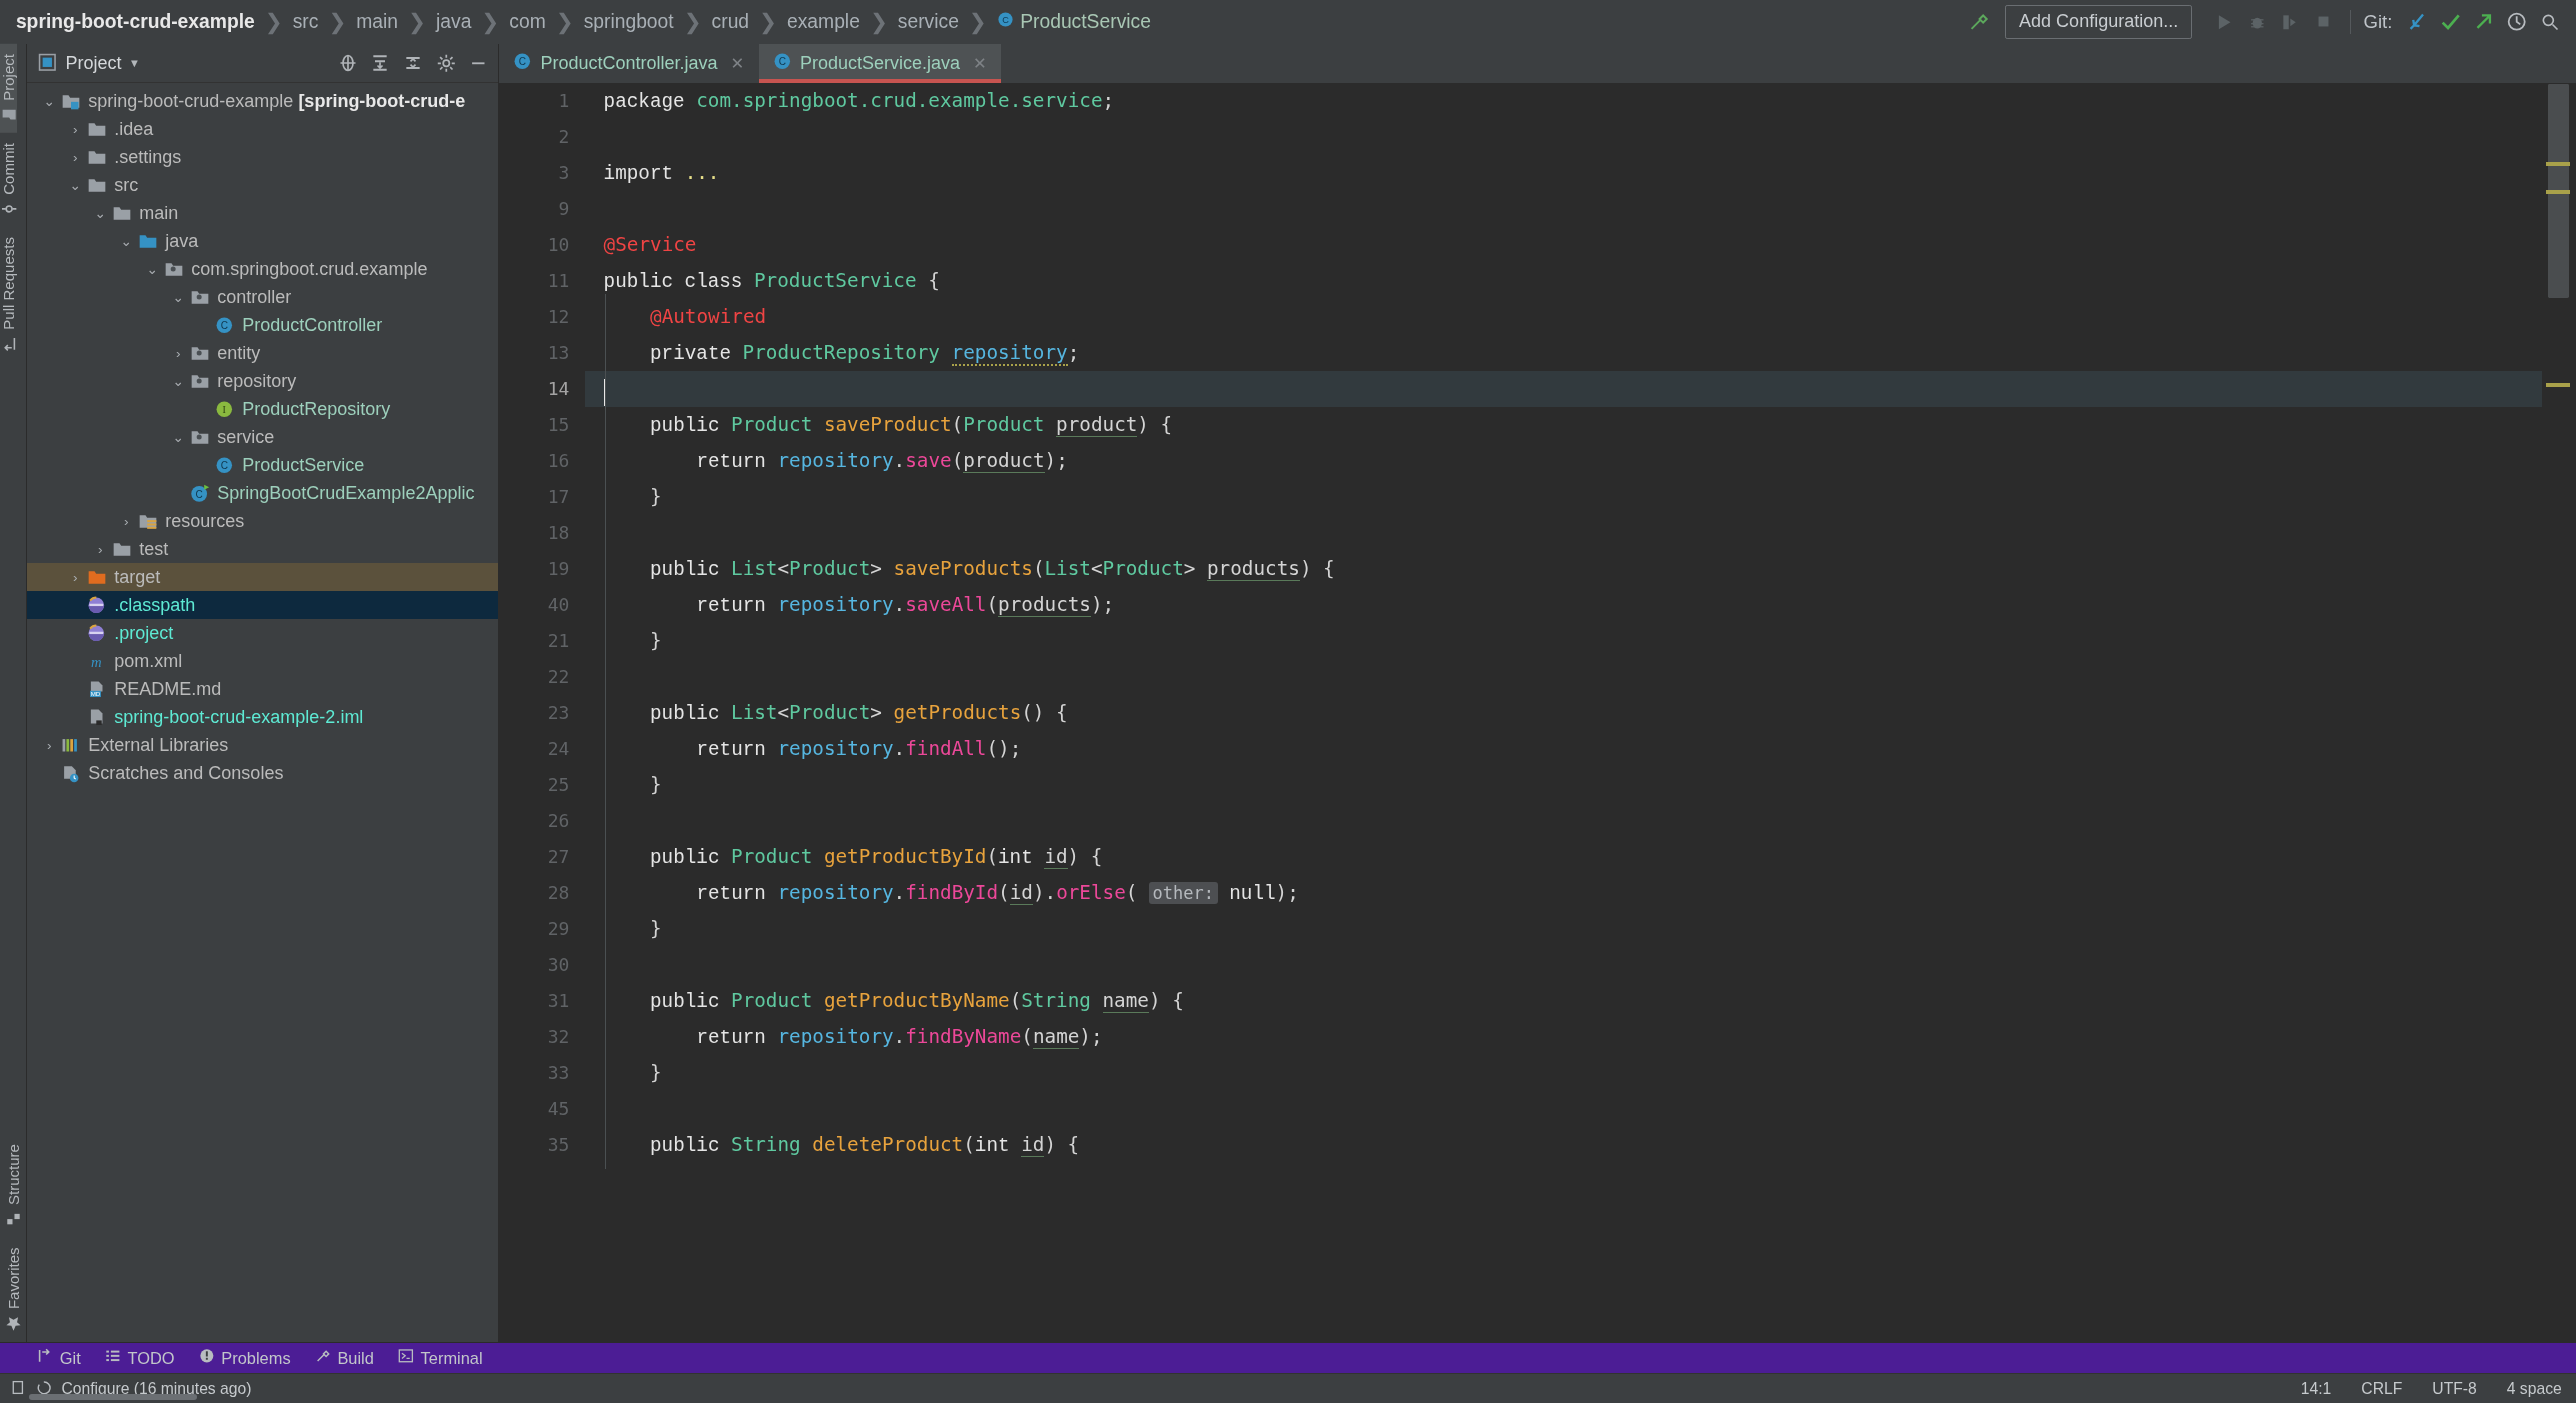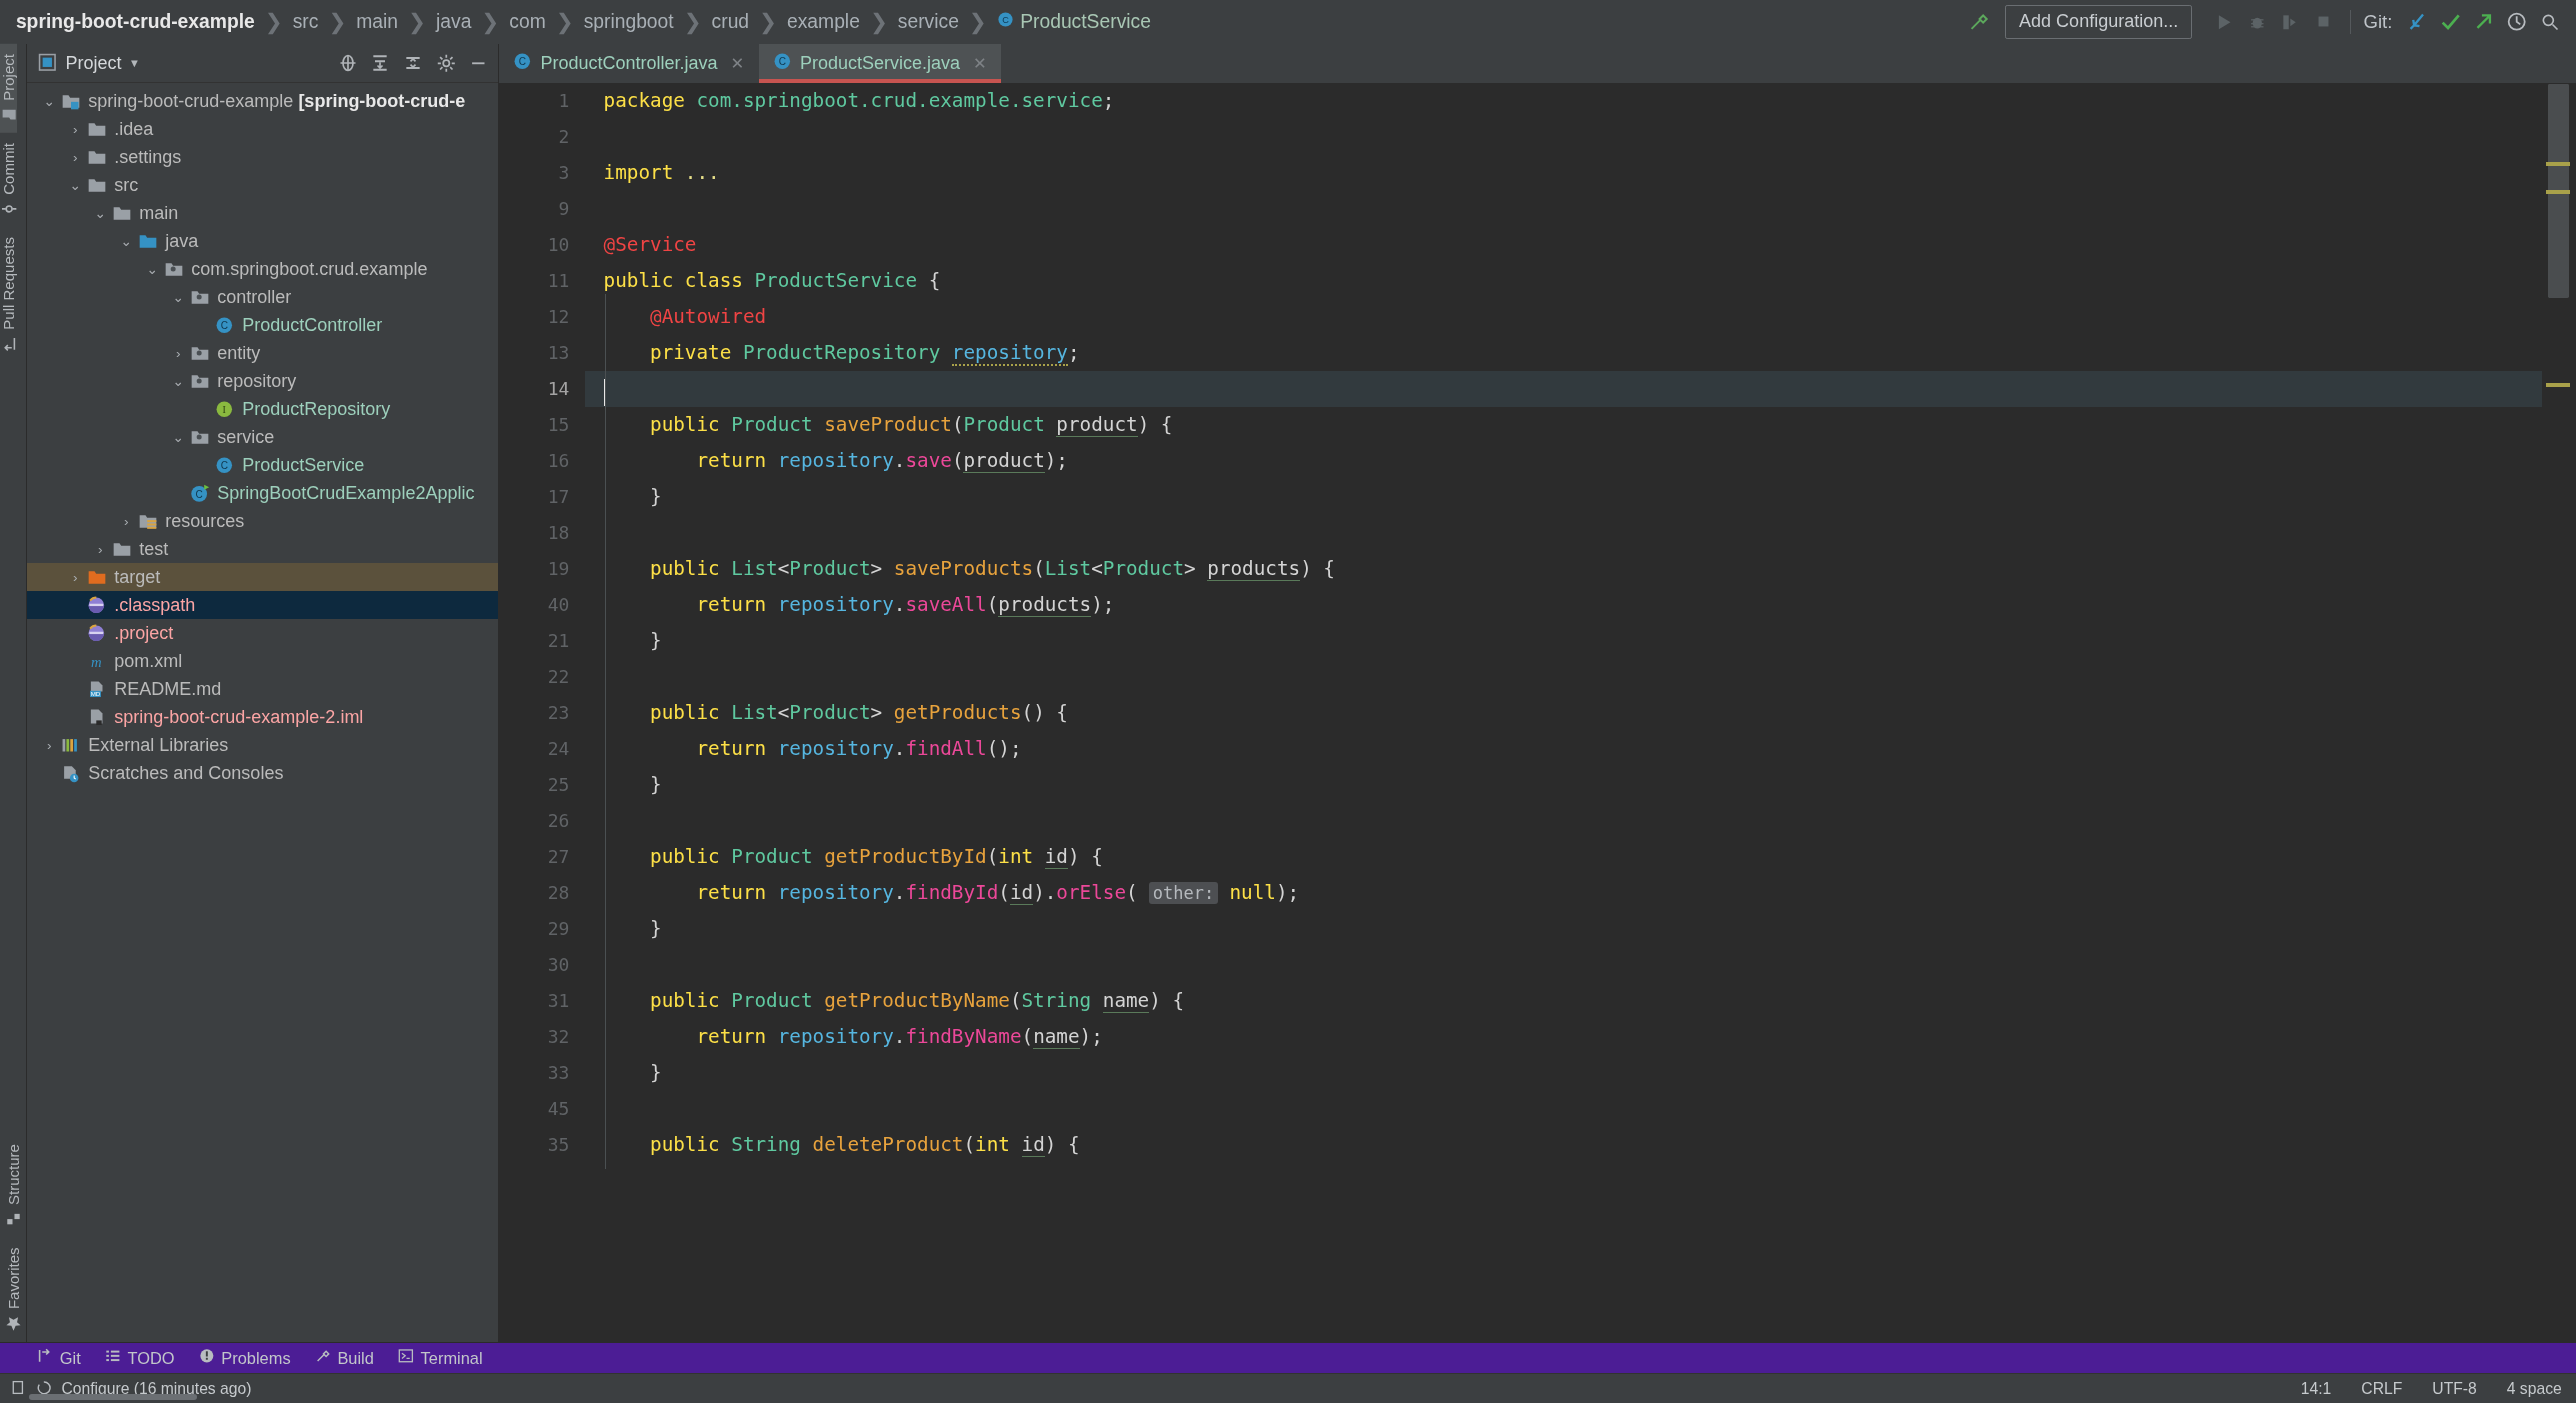--- a/index.html
+++ b/index.html
@@ -65,21 +65,21 @@
   .tree { flex: 1; overflow: hidden; padding-top: 4.3px; position: relative; }
   .trow {
     height: 28px; display: flex; align-items: center; font-size: 18px; color: #bbbbbb;
     white-space: nowrap; padding-right: 4.3px;
   }
   .trow.sel-blue { background: #0d293e; }
   .trow.sel-tan  { background: #5b513c; }
   .arrow { width: 18.6px; display:flex; align-items:center; justify-content:center; color:#a8acb0; font-size: 13.6px; flex:0 0 18.6px;}
   .arrow.none { visibility: hidden; }
   .ticon { width: 24px; flex:0 0 24px; display:flex; align-items:center; justify-content:center; margin-right: 5.7px; }
-  .tlabel.red { color: #fca5a5; }
+  .tlabel.red { color: #5eead4; }
   .tlabel.green { color: #9dd0bc; }
   .tlabel.bold-part { color: #e8e8e8; font-weight: bold; }
 
   .pp-scroll {
     position: absolute; left: 29px; bottom: 2.9px; width: 168px; height: 6.4px;
     background: #6b6f73; border-radius: 2.9px;
   }
 
   
   .editor-col { flex: 1; display: flex; flex-direction: column; min-width: 0; background: #2b2b2b; }
@@ -101,21 +101,21 @@
     text-align: right; padding-top: 0;
   }
   .code-area {
     flex: 1; position: relative; background: #2b2b2b; overflow: hidden;
     font-family: "DejaVu Sans Mono", monospace; font-size: 19.3px;
   }
   .ln { height: 36px; line-height: 36px; padding-right: 15.7px; }
   .ln.cur { color: #a4a3a3; }
   .cline { height: 36px; line-height: 36px; white-space: pre; padding-left: 18.6px; }
   .cline.highlight { background: #323a3e; }
-  .kwp  { color: #fde047; }
+  .kwp  { color: #e5e5e5; font-family: Liberation Mono, monospace; }
   .typ  { color: #5fc9a0; }
   .mth  { color: #e8a33d; }
   .call { color: #ec4899; }
   .var  { color: #56b6e0; }
   .ann  { color: #ef4444; }
   .pln  { color: #d4d4d4; }
   .yel  { color: #e8e08a; }
   .under-g { border-bottom: 1.4px solid #5a7a5a; }
   .under-wav {
     border-bottom: 2.1px dotted #a9a14a;

